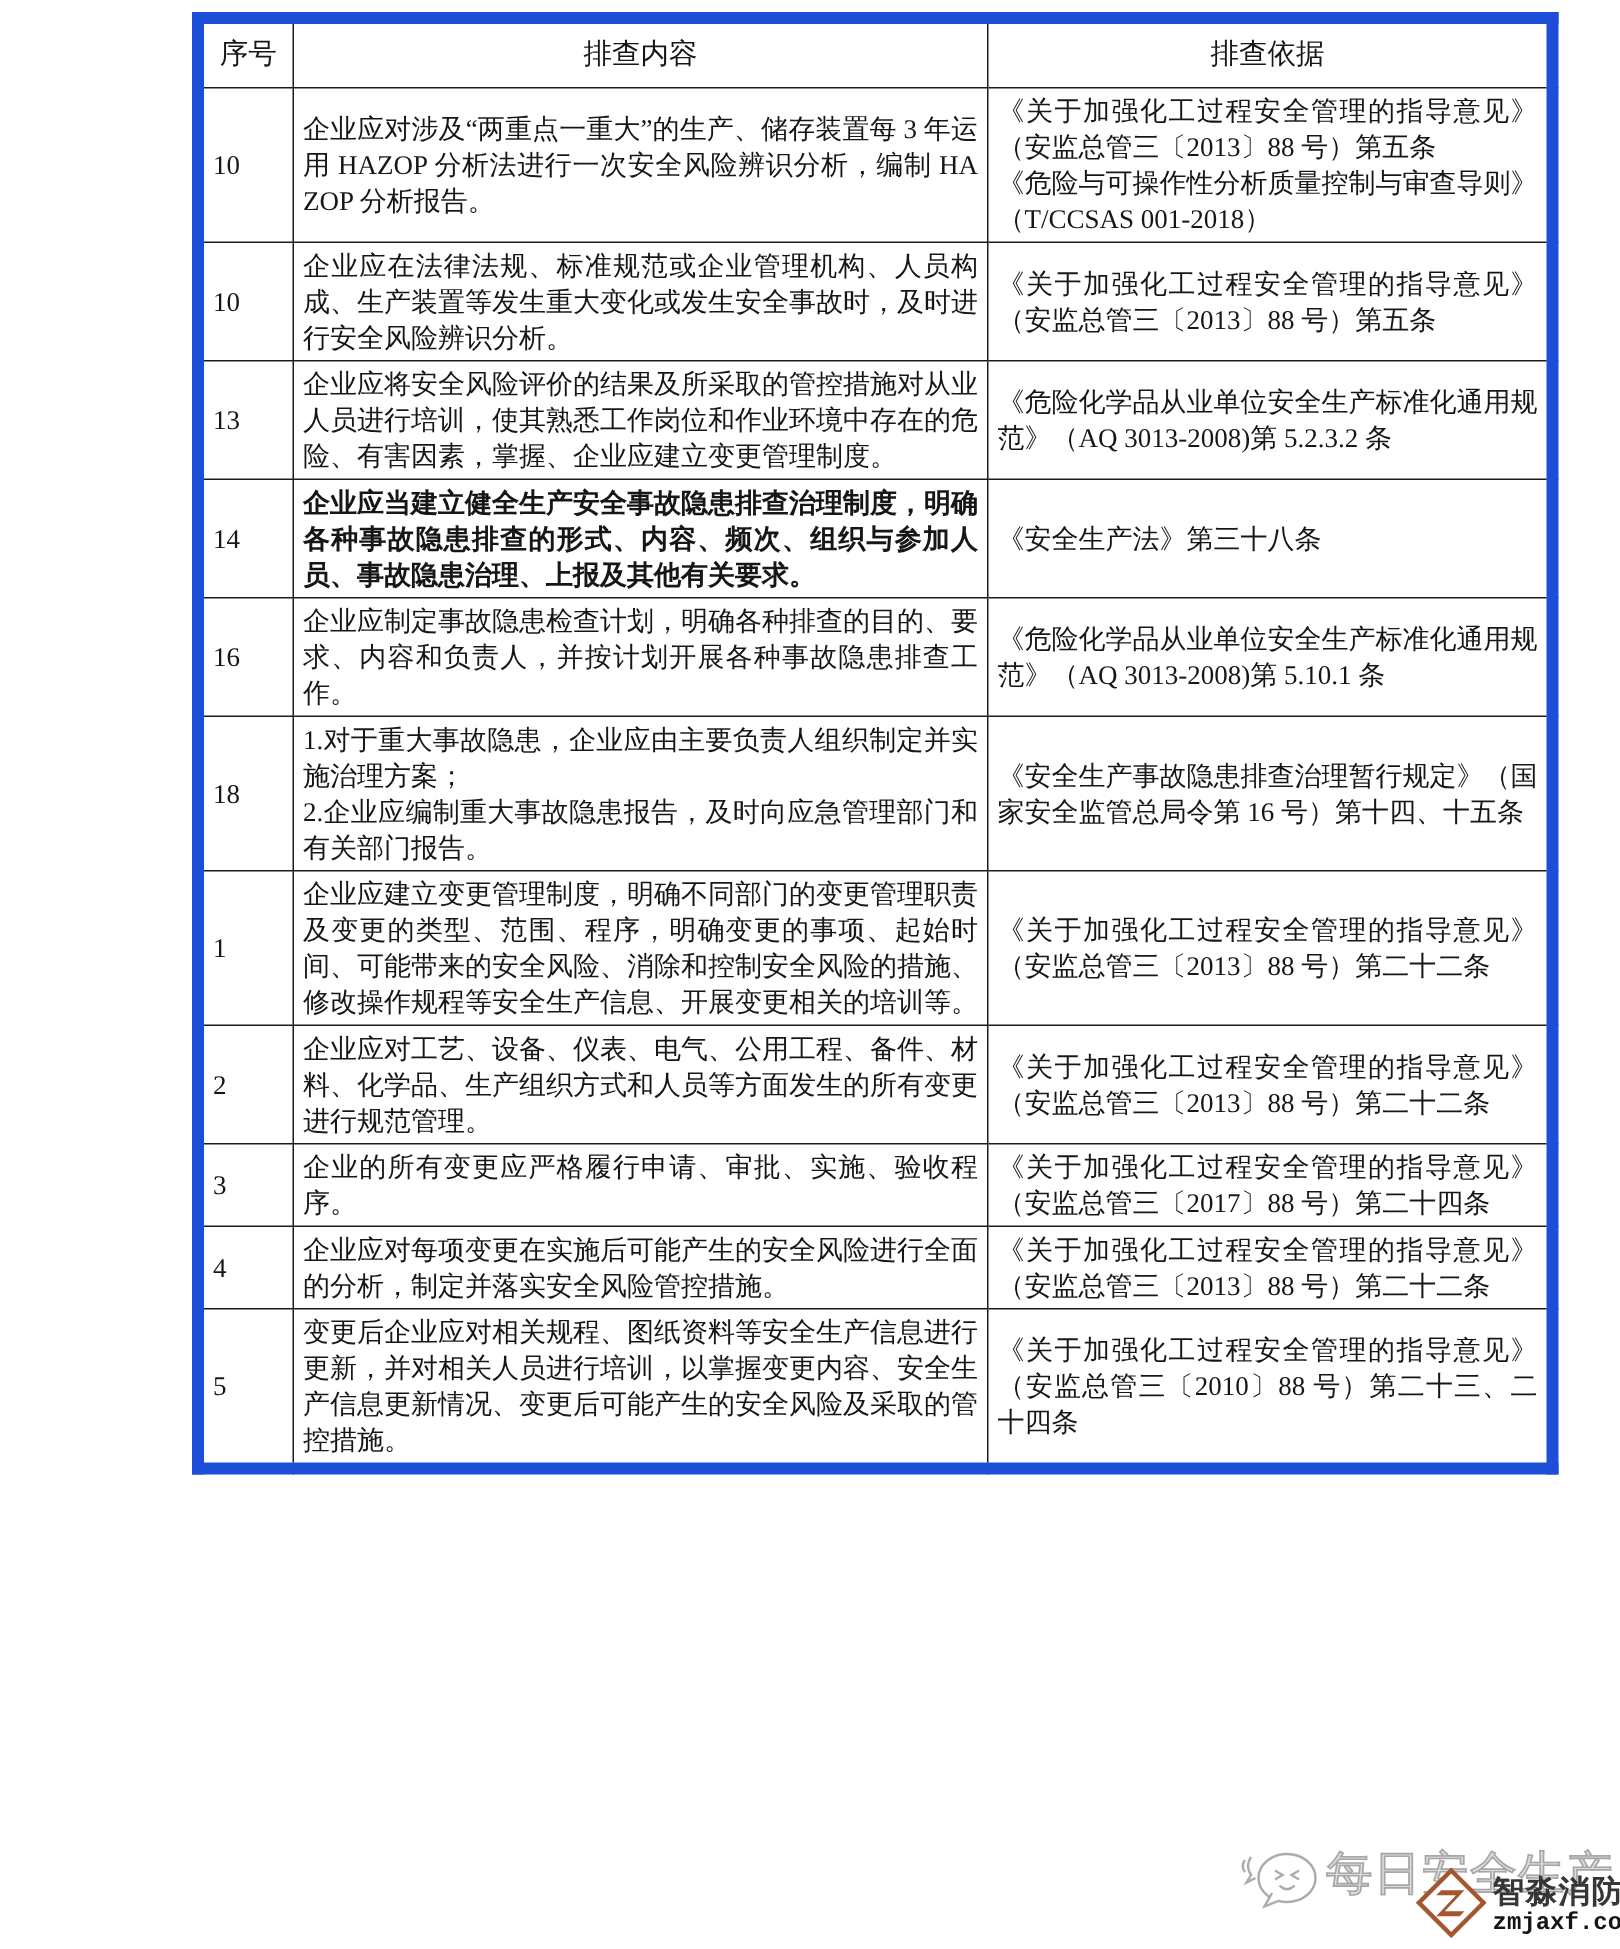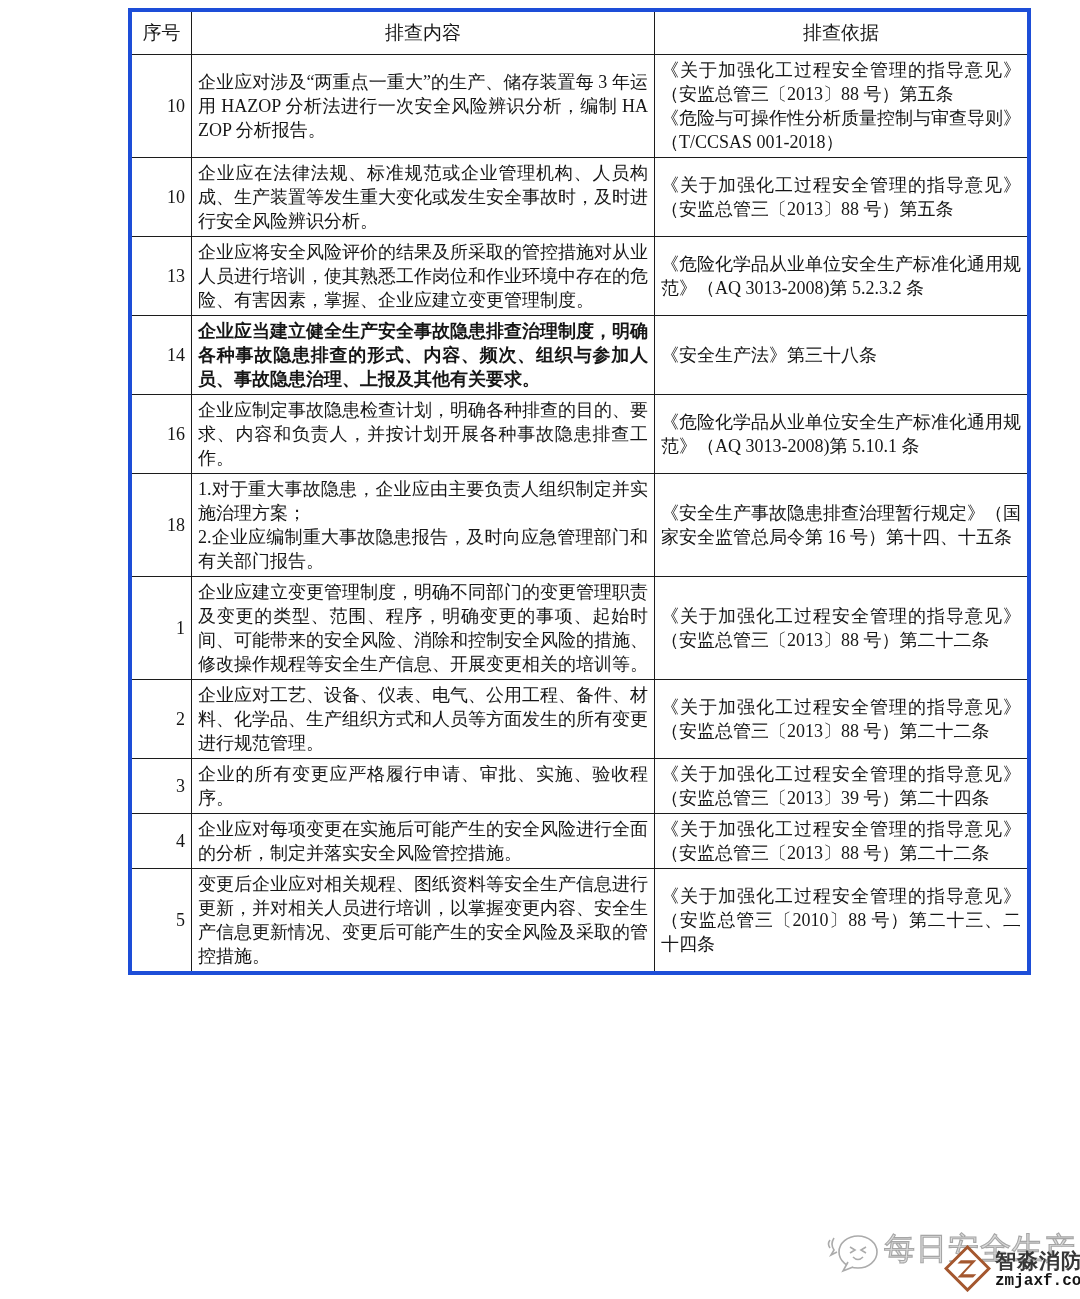--- a/index.html
+++ b/index.html
@@ -20,29 +20,29 @@
   }
   .doc-table th,.doc-table td{
     border:1.5px solid #1c1c1c;
     padding:3px 6px;
     font-size:18px;
     line-height:24px;
     vertical-align:middle;
     white-space:pre-wrap;
     word-break:break-all;
   }
-  .doc-table{border:4px solid #1d4ed8;}
+  .doc-table{border:8px solid #1d4ed8;}
   .doc-table thead th{
     height:36px;
     font-size:19px;
     font-weight:normal;
     text-align:center;
     white-space:nowrap;
   }
-  .col-no{width:47px;text-align:right;font-size:18px;}
+  .col-no{width:47px;text-align:left;font-size:18px;}
   .col-content{width:450px;text-align:justify;}
   .col-basis{width:360px;text-align:justify;}
   .col-content.bold{
     font-family:Liberation Sans, sans-serif;
     font-weight:700;
   }
   .section-cell{
     text-align:center;
     font-size:19px;
     height:44px;
@@ -126,21 +126,21 @@
         <td class="col-basis">《关于加强化工过程安全管理的指导意见》（安监总管三〔2013〕88 号）第二十二条</td>
       </tr>
       <tr>
         <td class="col-no">2</td>
         <td class="col-content">企业应对工艺、设备、仪表、电气、公用工程、备件、材料、化学品、生产组织方式和人员等方面发生的所有变更进行规范管理。</td>
         <td class="col-basis">《关于加强化工过程安全管理的指导意见》（安监总管三〔2013〕88 号）第二十二条</td>
       </tr>
       <tr>
         <td class="col-no">3</td>
         <td class="col-content">企业的所有变更应严格履行申请、审批、实施、验收程序。</td>
-        <td class="col-basis">《关于加强化工过程安全管理的指导意见》（安监总管三〔2013〕39 号）第二十四条</td>
+        <td class="col-basis">《关于加强化工过程安全管理的指导意见》（安监总管三〔2017〕88 号）第二十四条</td>
       </tr>
       <tr>
         <td class="col-no">4</td>
         <td class="col-content">企业应对每项变更在实施后可能产生的安全风险进行全面的分析，制定并落实安全风险管控措施。</td>
         <td class="col-basis">《关于加强化工过程安全管理的指导意见》（安监总管三〔2013〕88 号）第二十二条</td>
       </tr>
       <tr>
         <td class="col-no">5</td>
         <td class="col-content">变更后企业应对相关规程、图纸资料等安全生产信息进行更新，并对相关人员进行培训，以掌握变更内容、安全生产信息更新情况、变更后可能产生的安全风险及采取的管控措施。</td>
         <td class="col-basis">《关于加强化工过程安全管理的指导意见》（安监总管三〔2010〕88 号）第二十三、二十四条</td>

